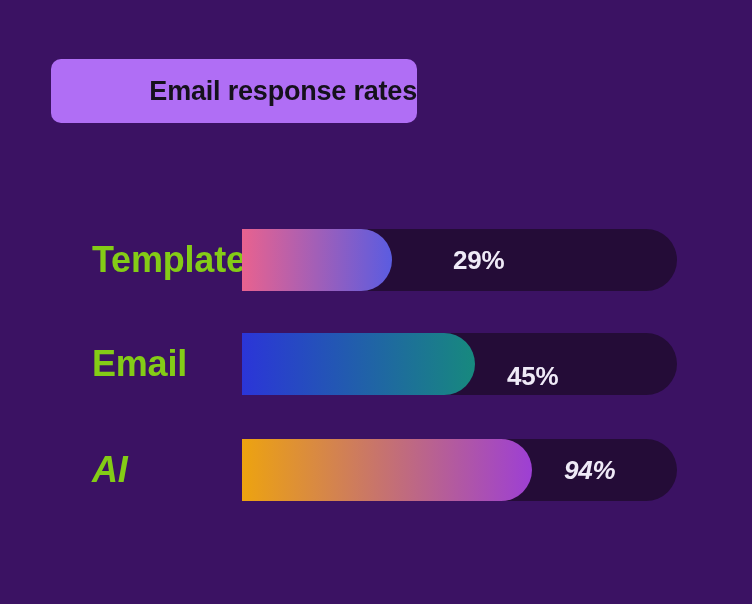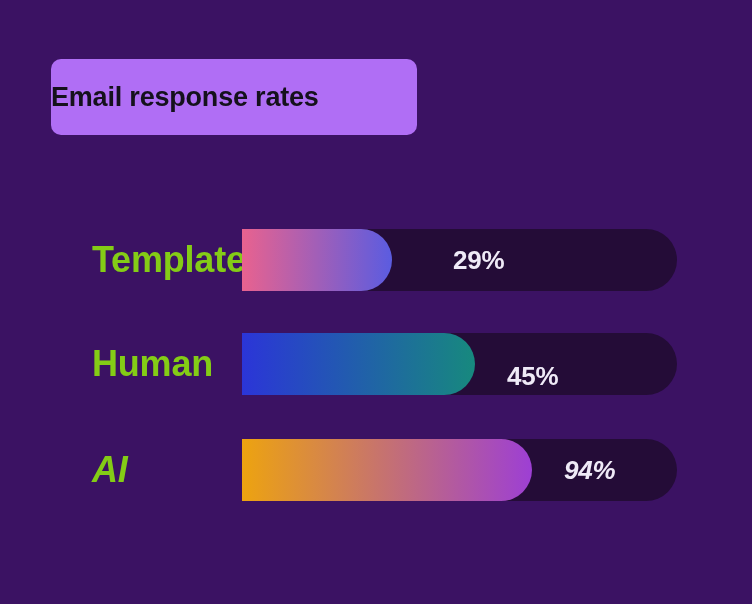--- a/index.html
+++ b/index.html
@@ -12,26 +12,26 @@
   body {
     background:#3b1263;
     font-family:"Liberation Sans", sans-serif;
     position:relative;
   }
 
   
   .title-badge {
     position:absolute;
     left:51px; top:59px;
-    width:366px; height:76px;
+    width:366px; height:64px;
     background:#b06ef5;
     border-radius:10px;
     display:flex;
     align-items:center;
-    justify-content:flex-start;
+    justify-content:flex-end;
   }
   .title-badge .title-text {
     font-size:27px;
     font-weight:bold;
     color:#15111c;
     letter-spacing:-0.2px;
     white-space:nowrap;
   }
 
   
@@ -109,21 +109,21 @@
 
   <div class="bar-row r0">
     <span class="bar-label">Template</span>
     <div class="bar-track">
       <div class="bar-fill" style="width: 150px; background: linear-gradient(90deg, rgb(232, 98, 143) 0%, rgb(91, 92, 224) 100%);"></div>
     </div>
     <span class="bar-value" style="left: 348px; margin-left: 29px;">29%</span>
   </div>
 
   <div class="bar-row r1">
-    <span class="bar-label">Human</span>
+    <span class="bar-label">Email</span>
     <div class="bar-track">
       <div class="bar-fill" style="width: 233px; background: linear-gradient(90deg, rgb(43, 53, 216) 0%, rgb(23, 137, 126) 100%);"></div>
     </div>
     <span class="bar-value" style="left: 431px; margin-top: 12px;">45%</span>
   </div>
 
   <div class="bar-row r2">
     <span class="bar-label">AI</span>
     <div class="bar-track">
       <div class="bar-fill" style="width: 290px; background: linear-gradient(90deg, rgb(237, 163, 16) 0%, rgb(157, 63, 212) 100%);"></div>

